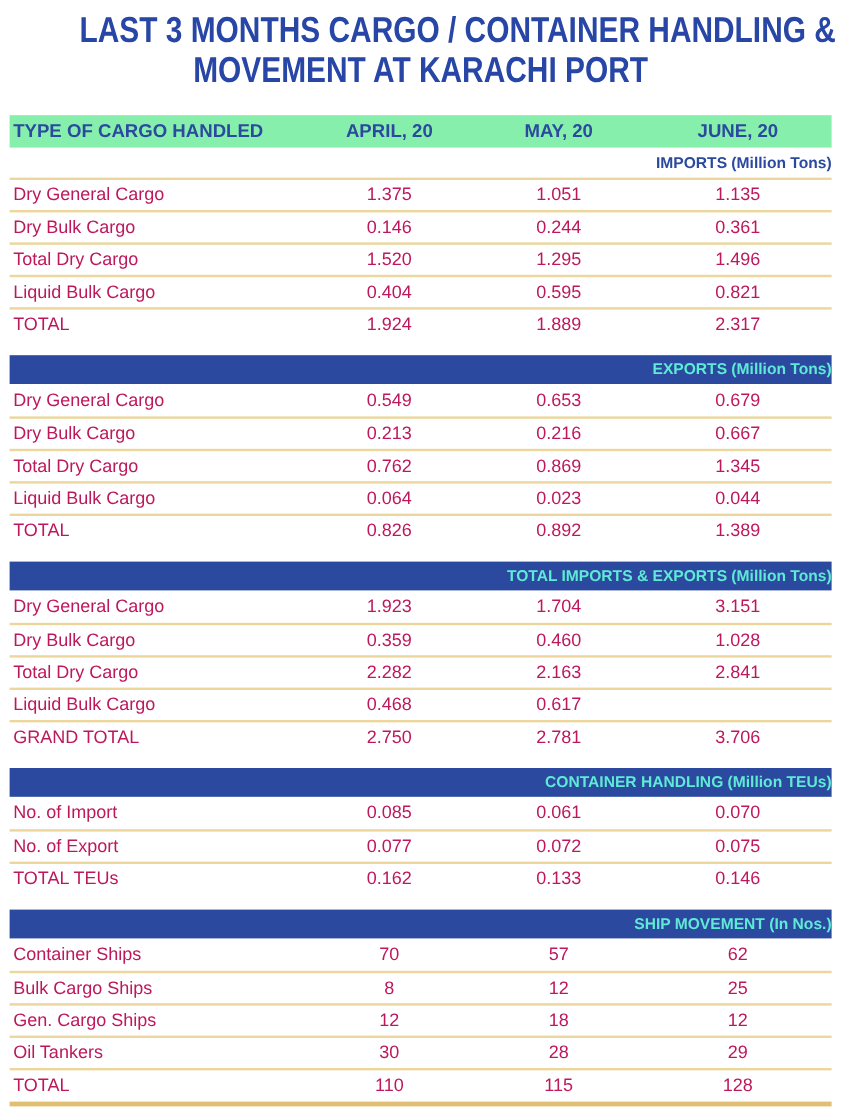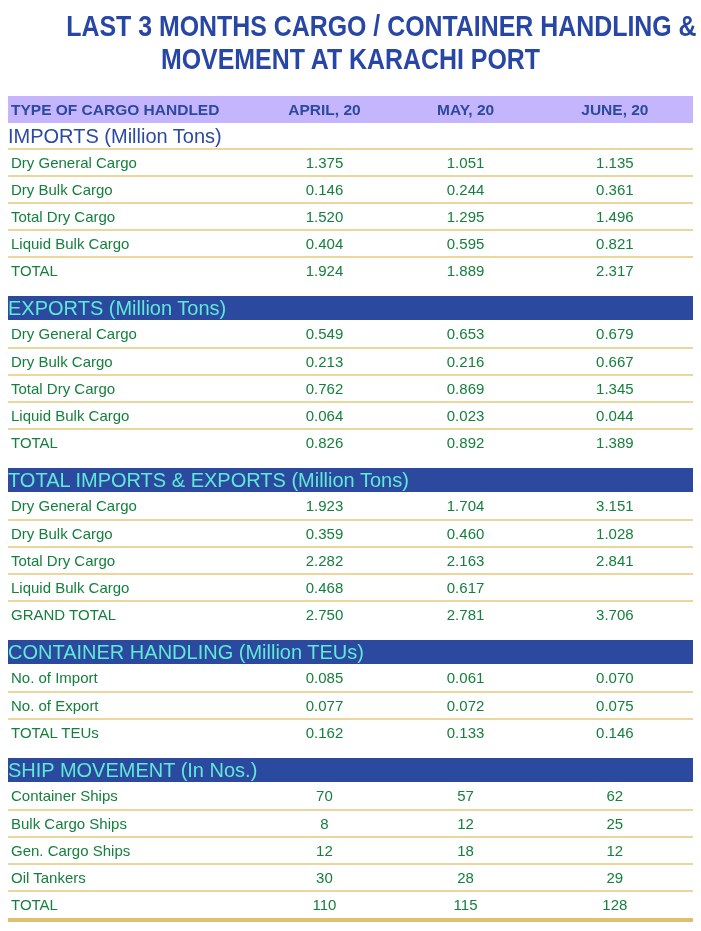--- a/index.html
+++ b/index.html
@@ -25,37 +25,37 @@
     display: grid;
     grid-template-columns: 36% 20.4% 20.8% 22.8%;
     align-items: center;
   }
   .cell { overflow: hidden; white-space: nowrap; }
   .label-cell { text-align: left; padding-left: 3px; }
   .value-cell { text-align: center; }
 
   
   .header-row {
-    background: #c4b5fd;
+    background: #86efac;
     height: 27px;
     color: #2b4a9f; font-weight: bold; font-size: 15.5px;
   }
 
   
   .section-heading {
-    text-align: left; font-weight: normal; font-size: 20px;
+    text-align: right; font-weight: bold; font-size: 13px;
     height: 24px; line-height: 24px;
   }
   .section-plain .section-heading { color: #2b4a9f; margin-top: 1px; }
   .section-bar .section-heading { background: #2b4a9f; color: #5eead4; margin-top: 13px; }
 
   
   .data-row {
     height: 27px;
-    font-size: 15px; color: #15803d;
+    font-size: 15px; color: #be185d;
     border-top: 2px solid #ecd69c;
   }
   .data-row.no-top { border-top: none; height: 27px; }
 
   
   .bottom-rule { height: 4px; background: #e0be72; margin-top: 1px; }
 </style>
 </head>
 <body>
 

